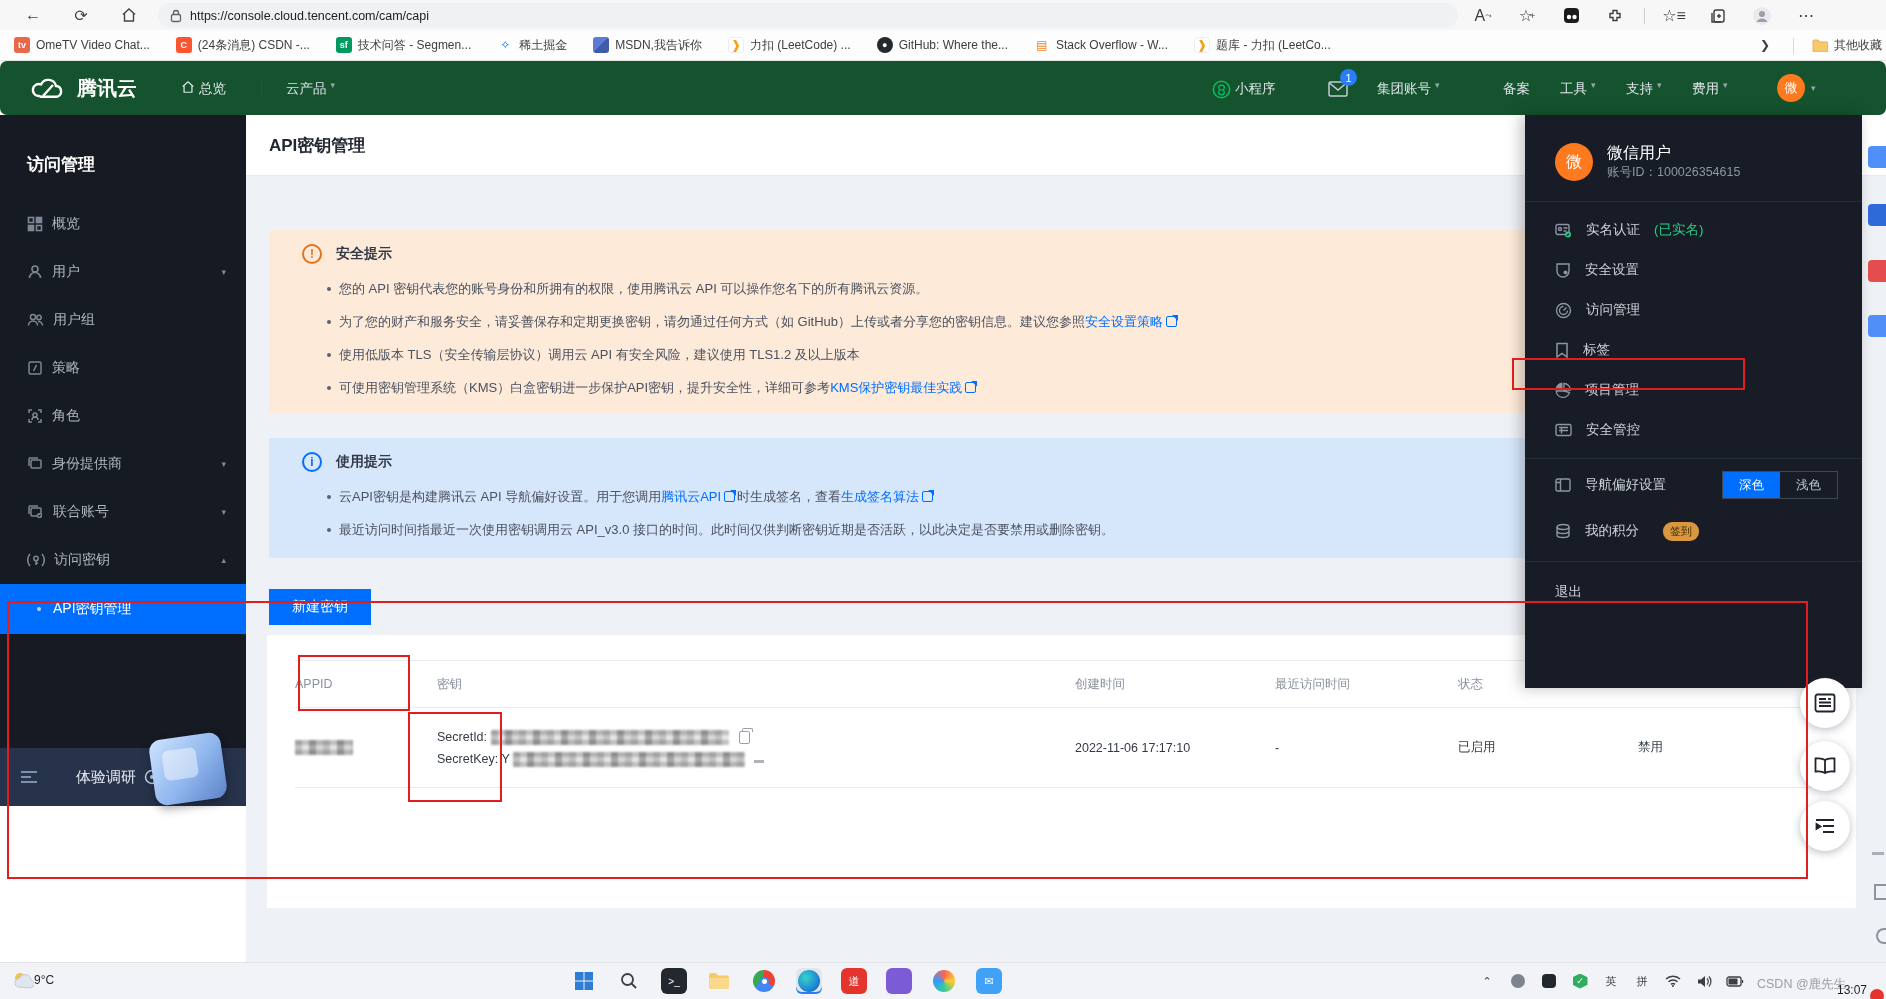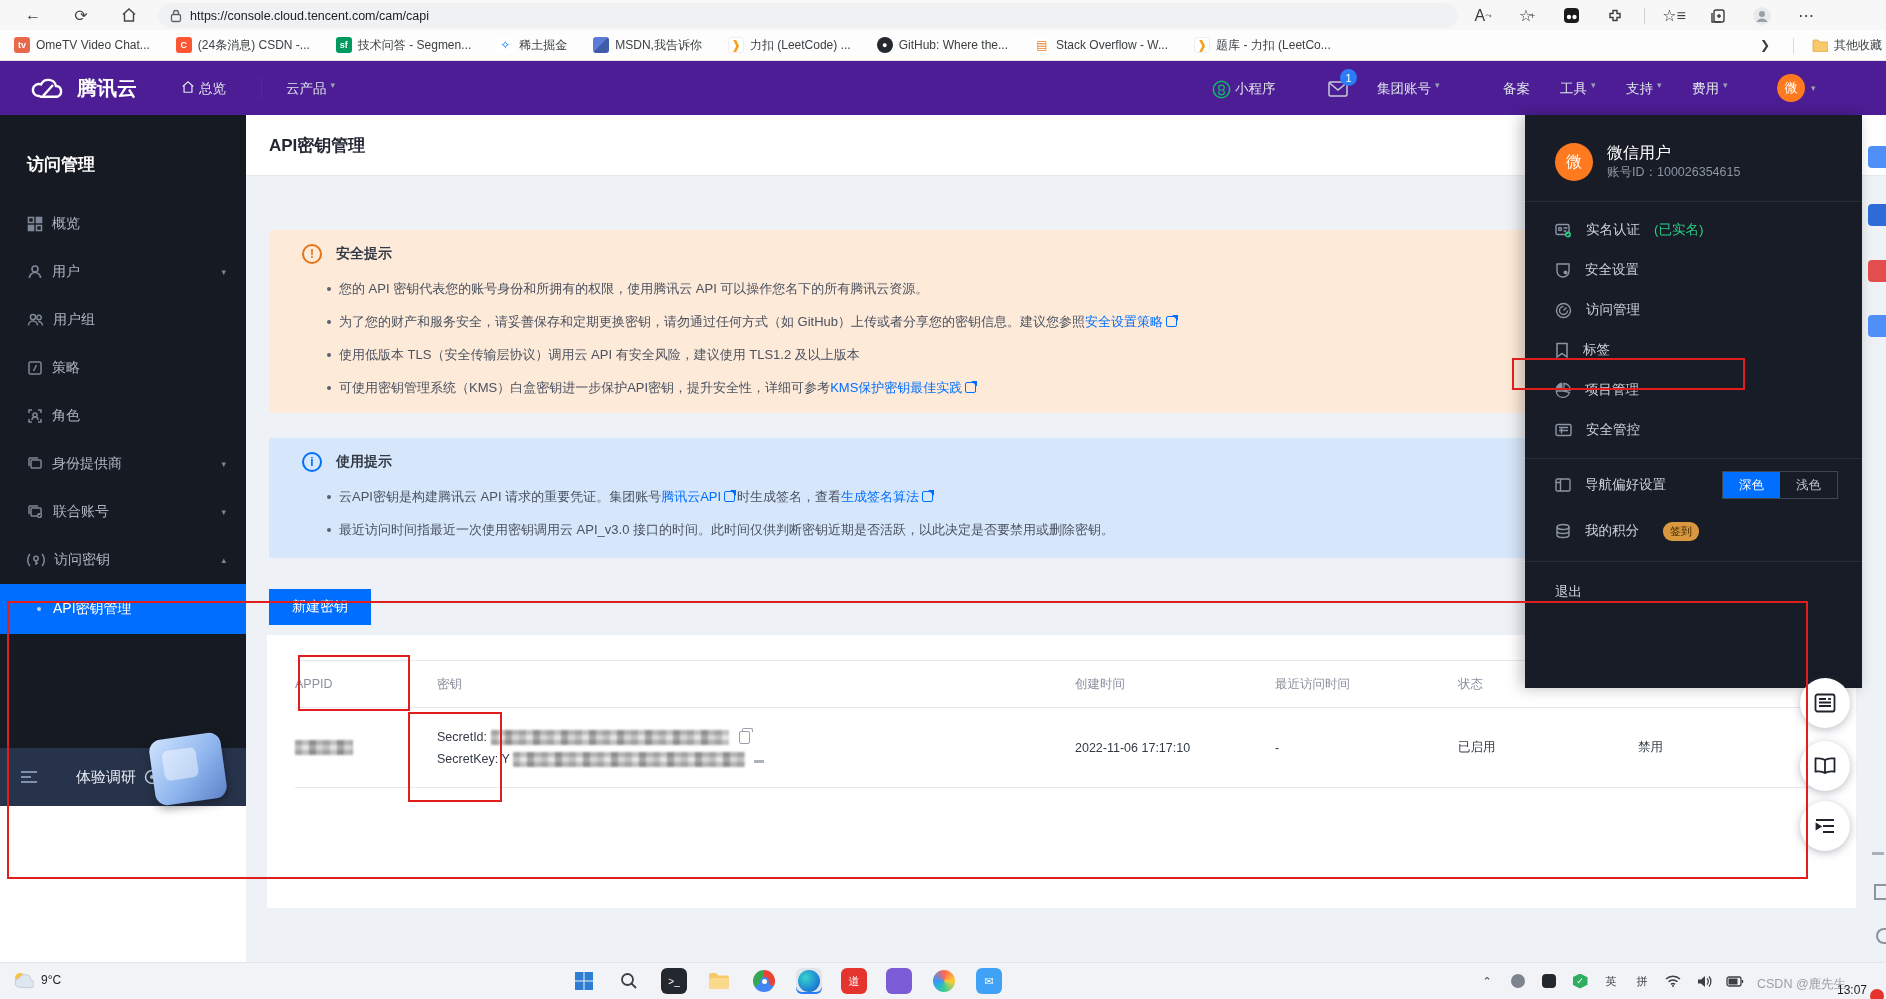--- a/index.html
+++ b/index.html
@@ -16,21 +16,21 @@
     border-radius:13px; display:flex; align-items:center; padding:0 12px; gap:8px; }
   #urlpill .url { font-size:12.5px; color:#202124; }
   .tb-right { color:#3c3c3c; }
   #bookbar { left:0; top:30px; width:1886px; height:31px; background:#fdfdfd;
     border-bottom:1px solid #e4e4e4; display:flex; align-items:center; padding:0 14px; gap:26px; }
   .bm { display:flex; align-items:center; gap:6px; font-size:12px; color:#3c4043; white-space:nowrap; }
   .fav { width:16px; height:16px; border-radius:3px; display:flex; align-items:center;
     justify-content:center; font-size:9px; font-weight:bold; color:#fff; flex:0 0 16px; }
 
   
-  #topnav { left:0; top:61px; width:1886px; height:54px; background:#4c1d95; color:#e7eaee; }
+  #topnav { left:0; top:61px; width:1886px; height:54px; background:#14532d; color:#e7eaee;border-radius:7px; }
   #topnav .item { font-size:13.5px; color:#dfe3e9; display:flex; align-items:flex-start; gap:4px; }
   .caret { font-size:9px; color:#9aa3b2; }
   #navsearch { left:960px; top:75px; width:228px; height:28px; background:#2e3950;
     border-radius:2px; display:flex; align-items:center; padding:0 8px; }
   #navsearch input { background:transparent; border:none; outline:none; color:#aab2c2;
     font-size:12px; width:180px; font-family:inherit; }
   #navsearch input::placeholder { color:#7c8598; }
 
   
   #sidebar { left:0; top:115px; width:246px; height:691px; background:#161a22; }
@@ -313,21 +313,21 @@
     <li><span>可使用密钥管理系统（KMS）白盒密钥进一步保护API密钥，提升安全性，详细可参考</span><a>KMS保护密钥最佳实践</a><span class="ext"></span></li>
   </ul>
 </div>
 
 <div class="notice" style="top:438px; height:120px; background:#d7e7fb;">
   <div class="head">
     <span class="ic-ring" style="border-color:#006eff; color:#006eff;">i</span>
     <span class="tt">使用提示</span>
   </div>
   <ul>
-    <li><span>云API密钥是构建腾讯云 API 请求的重要凭证。集团账号</span><a>腾讯云API</a><span class="ext"></span><span>时生成签名，查看</span><a>生成签名算法</a><span class="ext"></span></li>
+    <li><span>云API密钥是构建腾讯云 API 导航偏好设置。用于您调用</span><a>腾讯云API</a><span class="ext"></span><span>时生成签名，查看</span><a>生成签名算法</a><span class="ext"></span></li>
     <li><span>最近访问时间指最近一次使用密钥调用云 API_v3.0 接口的时间。此时间仅供判断密钥近期是否活跃，以此决定是否要禁用或删除密钥。</span></li>
   </ul>
 </div>
 
 <button class="abs" id="newkey">新建密钥</button>
 
 <div class="abs" id="card">
   <div id="ktable">
     <div class="hrow">
       <span class="hcell c1">APPID</span>
@@ -560,21 +560,21 @@
 <div class="abs" style="left:1872px; top:852px; width:12px; height:3px; background:#aab0b8;"></div>
 <div class="abs" style="left:1874px; top:884px; width:12px; height:16px; border:2px solid #8d949d; border-right:none;"></div>
 <div class="abs" style="left:1876px; top:928px; width:10px; height:16px; border:2px solid #8d949d; border-radius:8px 0 0 8px; border-right:none;"></div>
 
 <div class="redbox" style="left:7px; top:601px; width:1801px; height:278px;"></div>
 <div class="redbox" style="left:1512px; top:358px; width:233px; height:32px;"></div>
 <div class="redbox" style="left:298px; top:655px; width:112px; height:56px;"></div>
 <div class="redbox" style="left:408px; top:712px; width:94px; height:90px;"></div>
 
 <div class="abs" id="taskbar">
-  <div class="abs flex" style="left:10px; top:5px; gap:7px;">
+  <div class="abs flex" style="left:10px; top:5px; ">
     <svg width="24" height="24" viewBox="0 0 24 24">
         <circle cx="10" cy="10" r="5" fill="#f6c344"></circle>
         <path d="M8 19a4.5 4.5 0 0 1 1.5-8.7A6 6 0 0 1 21 12a4 4 0 0 1-1 7.9z" fill="#dfe6ef" stroke="#c3ccd8"></path>
       </svg>
     <span style="font-size:12px; color:#24272c;">9°C</span>
   </div>
   <div class="abs flex" style="left:571px; top:5px; gap:19px;">
     <span class="tkic">
         <svg width="20" height="20" viewBox="0 0 20 20">
           <rect x="1" y="1" width="8.5" height="8.5" fill="#2d7dd2"></rect>

